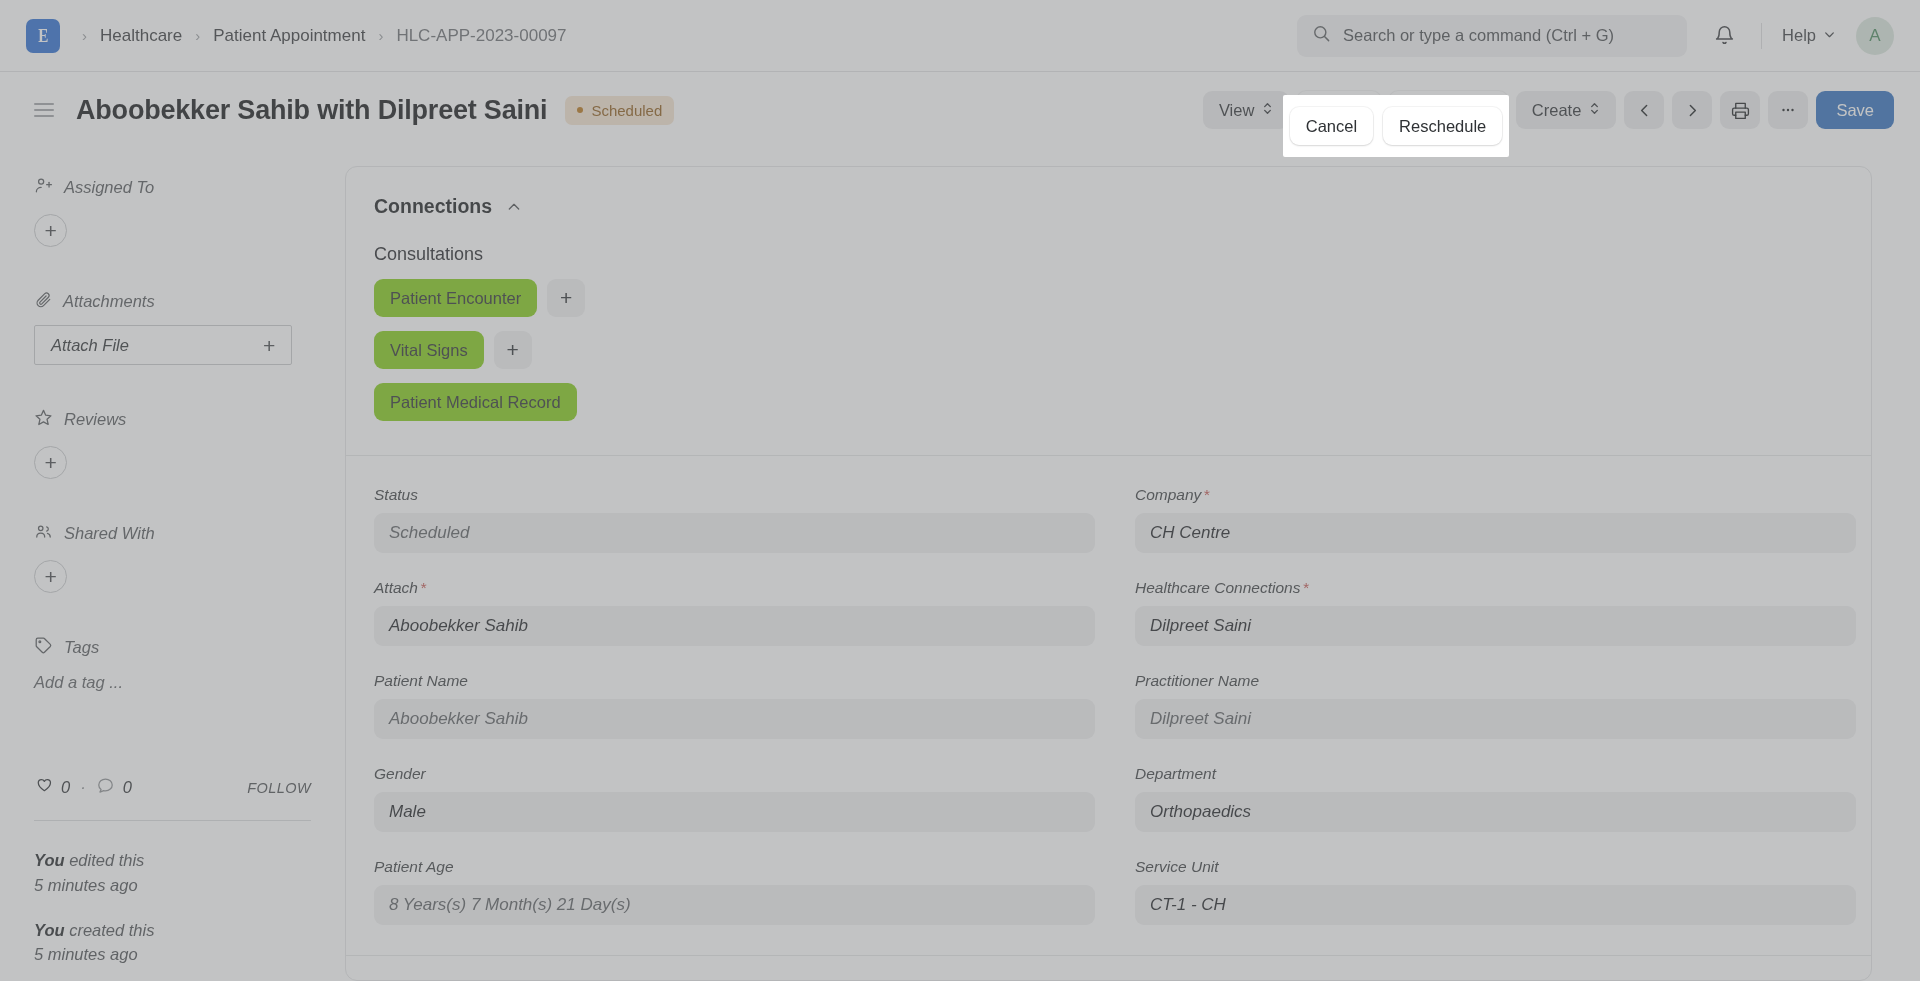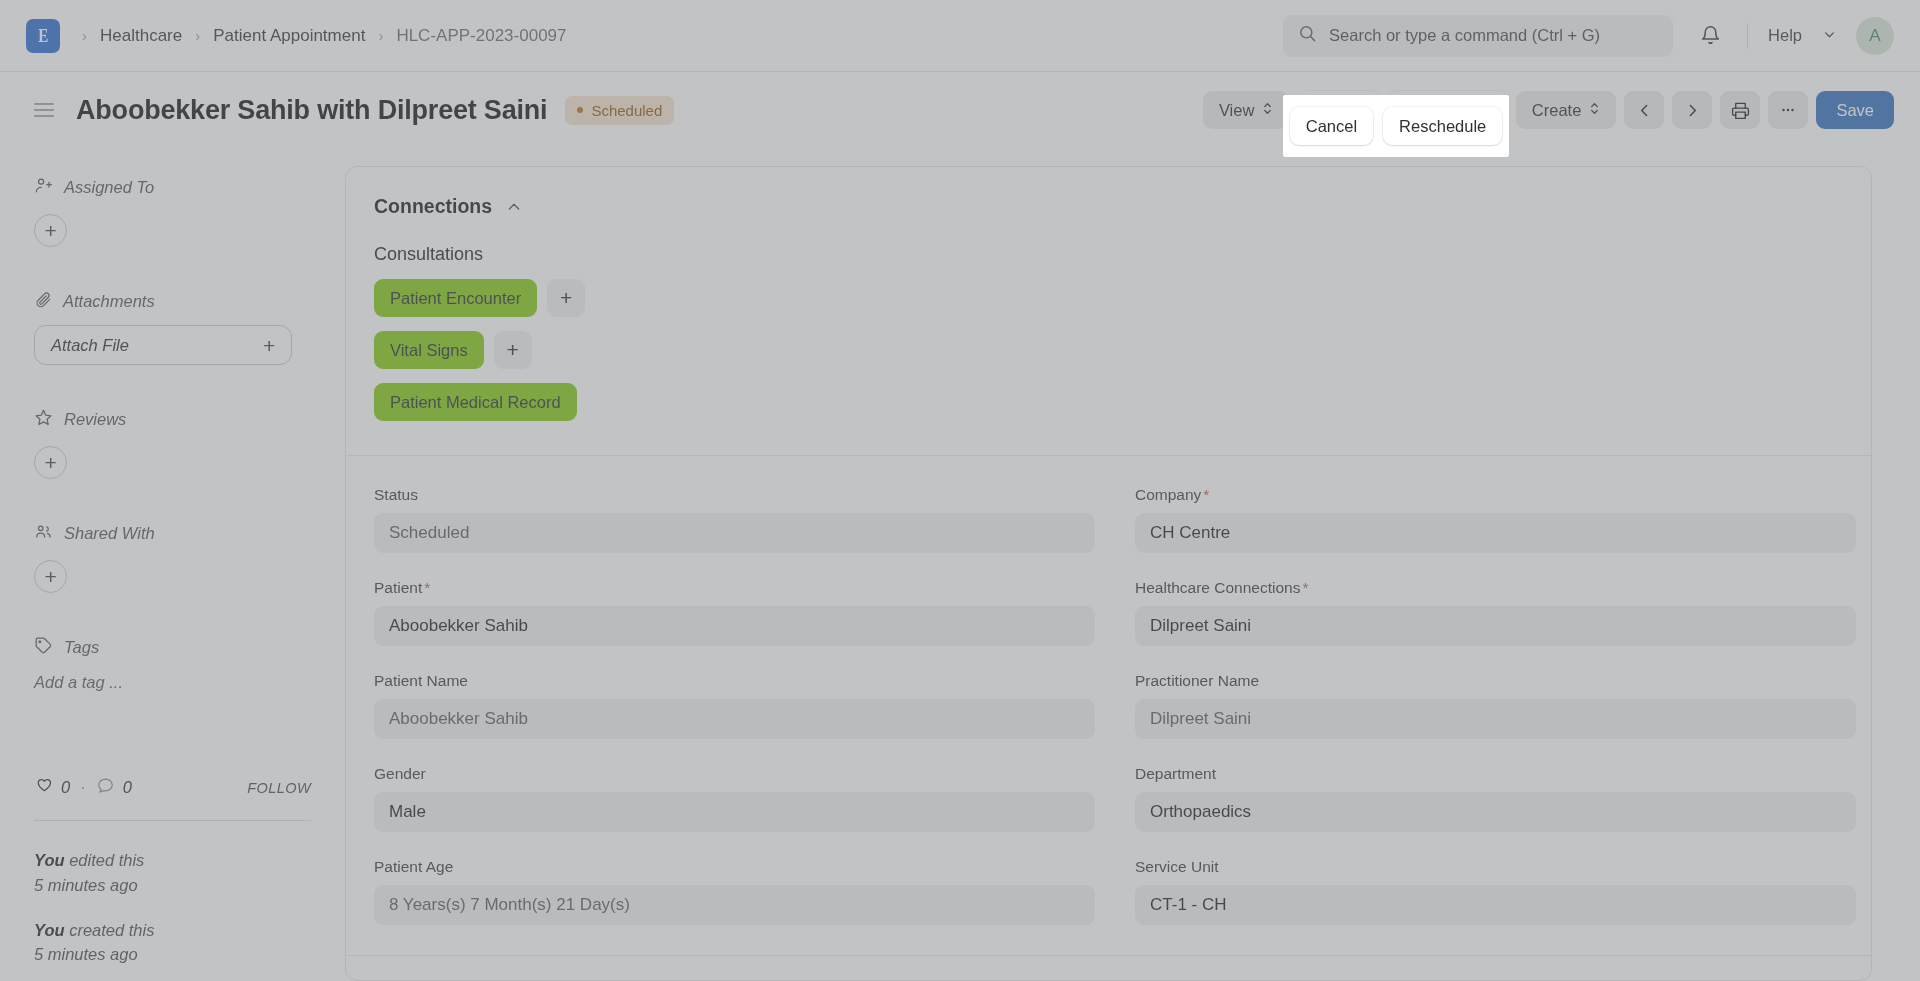--- a/index.html
+++ b/index.html
@@ -48,21 +48,21 @@
     border:0; background:transparent; outline:none;
     font-family: inherit; font-size: 16.5px; color:#45484b; width:100%;
   }
   .searchbox input::placeholder { color:#4a4d50; }
   .icon-btn {
     width: 34px; height:34px; display:flex;align-items:center;justify-content:center;
     background:transparent;border:0;cursor:pointer;
   }
   .nav-divider { width:1px; height:26px; background:#dcdcde; }
   .help {
-    display:flex;align-items:center;gap:21px;font-size:16.5px;color:#3c3f42;cursor:pointer;
+    display:flex;align-items:center;gap:7px;font-size:16.5px;color:#3c3f42;cursor:pointer;
   }
   .avatar {
     width:38px;height:38px;border-radius:50%;
     background:#d9e6dc; color:#4c8a5f;
     display:flex;align-items:center;justify-content:center;
     font-size:17px; font-weight:400;
   }
 
   
   .titlebar {
@@ -113,21 +113,21 @@
   .side-head svg { flex:0 0 auto; }
   .plus-circle {
     width: 33px;height:33px;border-radius:50%;
     border:1px solid #c9cbcd; background:transparent;
     display:flex;align-items:center;justify-content:center;
     color:#45484b;font-size:21px;line-height:1;cursor:pointer;
     margin-top: 15px;
   }
   .attach-file {
     margin-top: 13px; height: 40px; width: 258px;
-    border:1px solid #c9cbcd; border-radius:12px;
+    border:1px solid #c9cbcd; border-radius:2px;
     display:flex;align-items:center;justify-content:space-between;
     padding: 0 16px; font-size:16.5px;color:#303336;cursor:pointer;
   }
   .attach-file .plus { font-size:21px;color:#45484b;line-height:1;}
   .side-gap-lg { height: 35px; }
   .tag-add { margin-top: 14px; font-size:16.5px; color:#5d6063; cursor:pointer; }
 
   .side-meta {
     margin-top: 84px; display:flex;align-items:center;
     font-size:16.5px;color:#303336;
@@ -159,20 +159,21 @@
   .chip-plus {
     background:#f0f0f1;border-radius:9px;height:38px;width:38px;
     display:flex;align-items:center;justify-content:center;
     font-size:21px;color:#2d3033;cursor:pointer;
   }
   .divider { height:1px; background:#e6e7e8; margin: 34px -28px 0 -28px; }
 
   .form-grid {
     display:grid; grid-template-columns: 1fr 1fr; column-gap: 40px; row-gap: 0;
     padding-top: 30px;
+    font-style: italic;
   }
   .field { margin-bottom: 26px; }
   .field label { display:block; font-size:15.5px; color:#3d4043; margin-bottom: 9px; }
   .field label .req { color:#c4544f; margin-left:2px; }
   .ctl {
     height: 40px; border-radius:9px; background:#f0f0f1;
     display:flex;align-items:center; padding: 0 15px;
     font-size:17px; color:#1e2023;
   }
   .ctl.readonly { color:#5c5f62; }
@@ -438,21 +439,21 @@
           <div class="field">
             <label><span>Status</span></label>
             <div class="ctl readonly">Scheduled</div>
           </div>
           <div class="field">
             <label><span>Company</span><span class="req">*</span></label>
             <div class="ctl">CH Centre</div>
           </div>
 
           <div class="field">
-            <label><span>Patient</span><span class="req">*</span></label>
+            <label><span>Attach</span><span class="req">*</span></label>
             <div class="ctl">Aboobekker Sahib</div>
           </div>
           <div class="field">
             <label><span>Healthcare Connections</span><span class="req">*</span></label>
             <div class="ctl">Dilpreet Saini</div>
           </div>
 
           <div class="field">
             <label><span>Patient Name</span></label>
             <div class="ctl readonly">Aboobekker Sahib</div>

